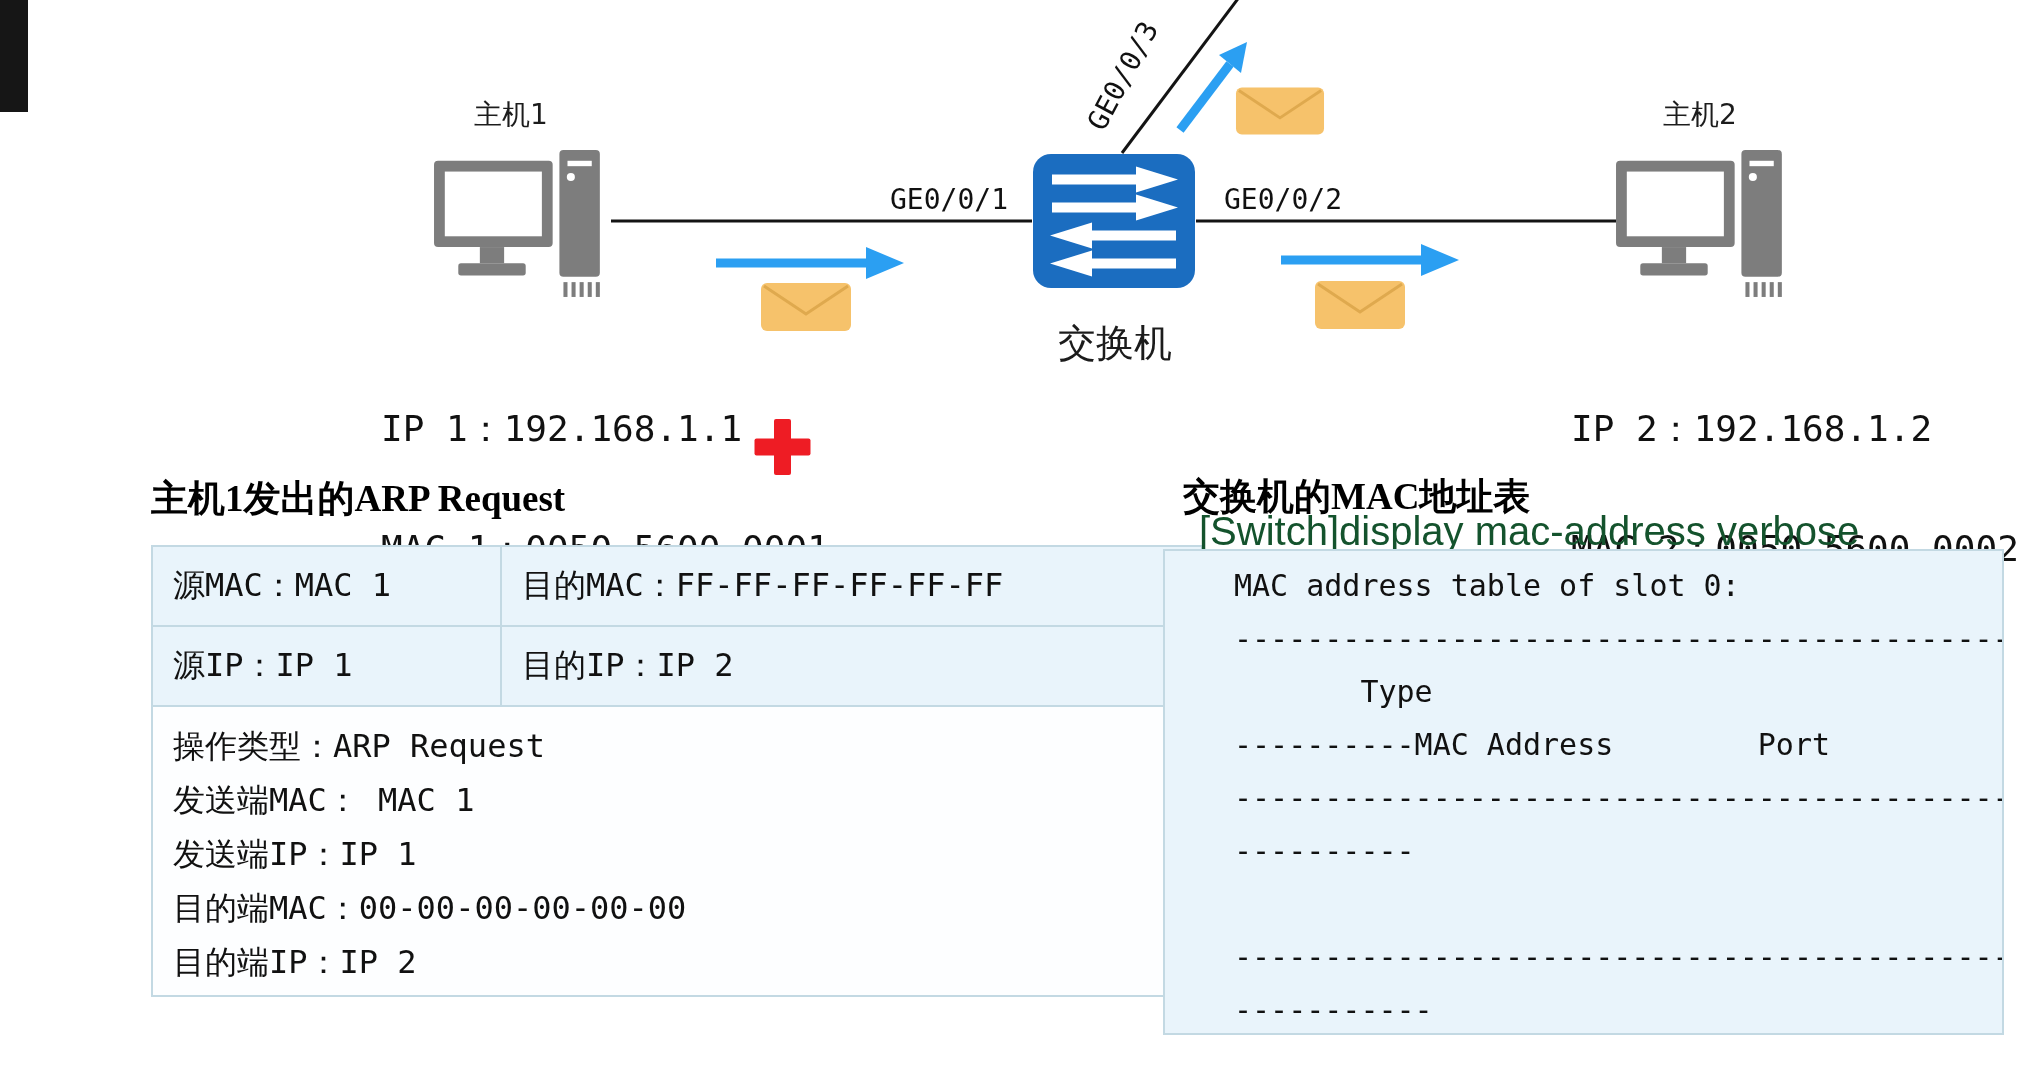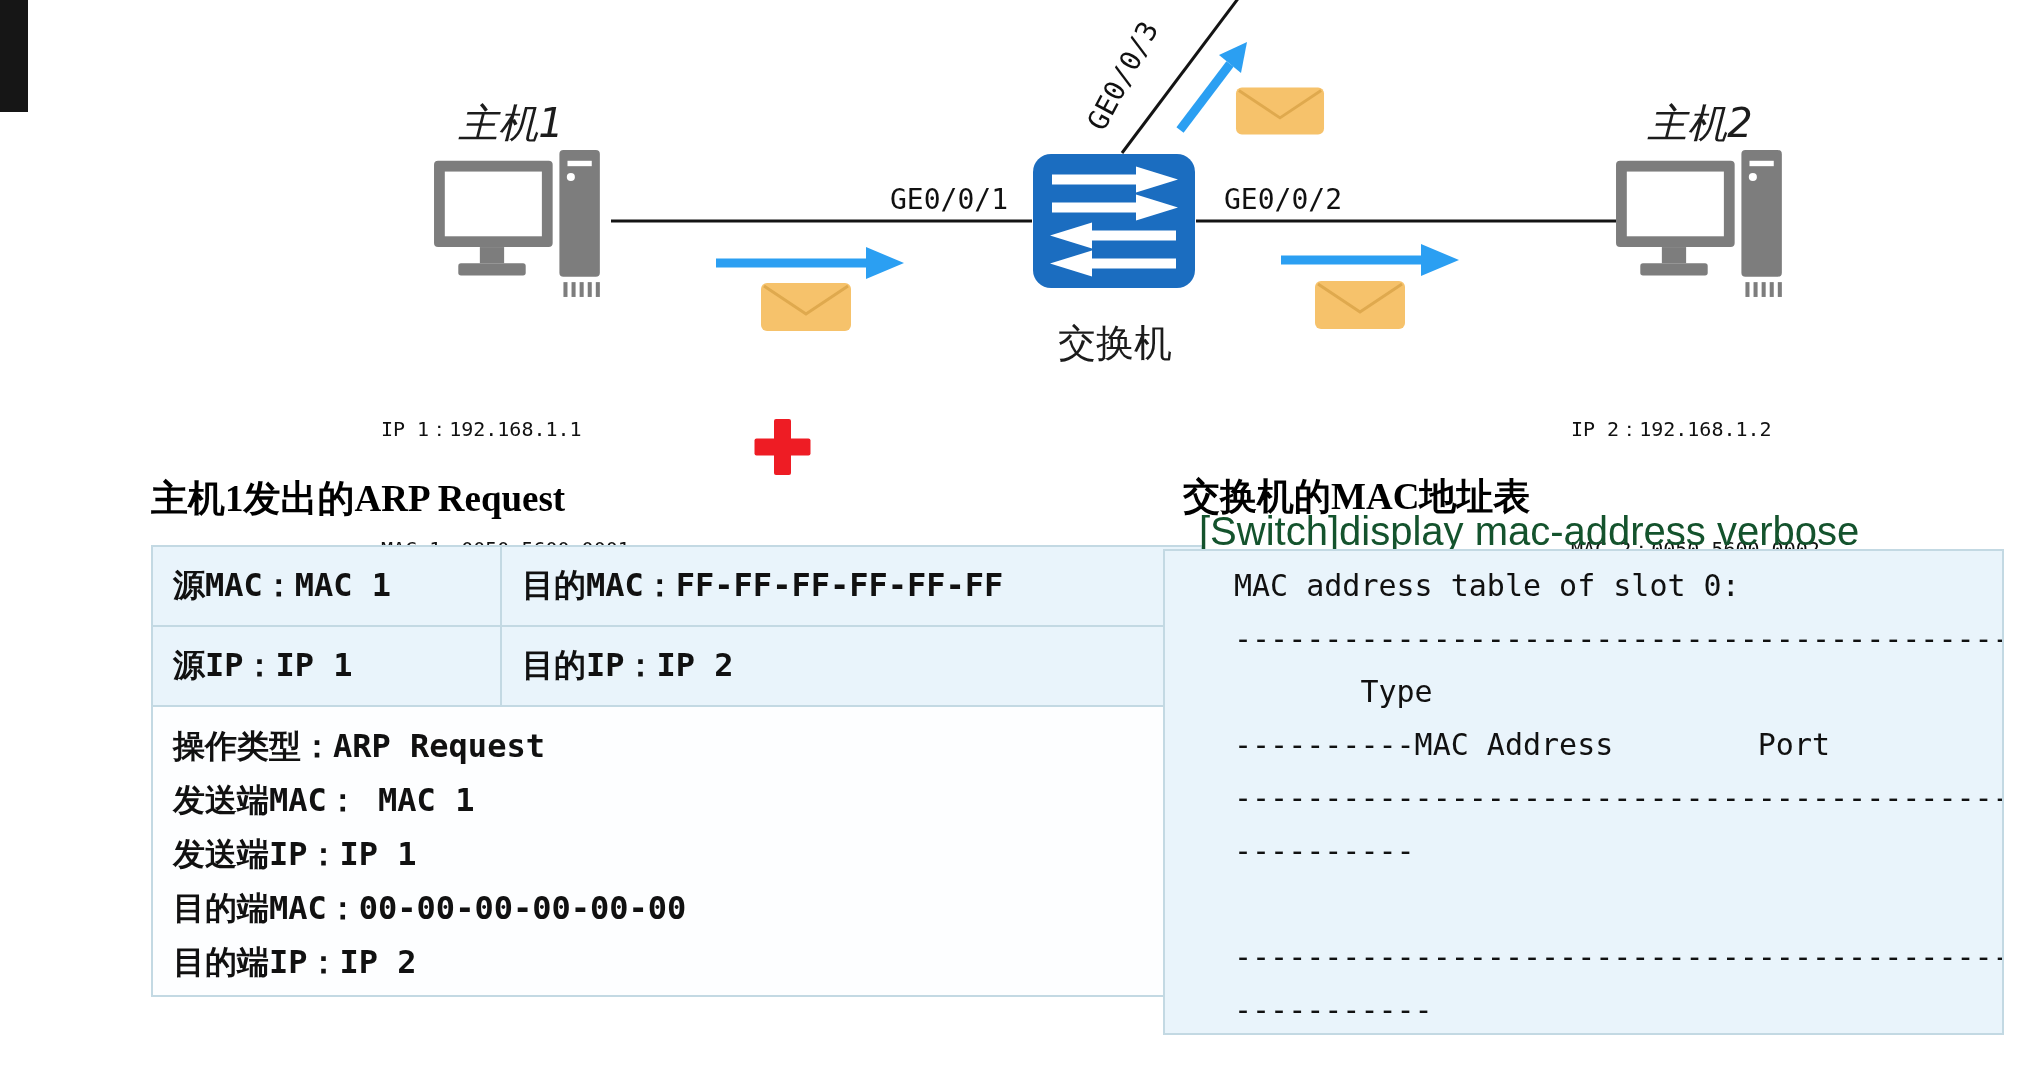--- a/index.html
+++ b/index.html
@@ -12,35 +12,35 @@
 
   .overlay { position:absolute; left:0; top:0; width:2032px; height:1091px; pointer-events:none; }
   .wire { stroke:#141414; stroke-width:3; }
   .flow { stroke:var(--arrow-blue,#2b9ff2); stroke-width:9; }
   .flowhead { fill:var(--arrow-blue,#2b9ff2); }
   .crossbar { fill:var(--cross-red,#ee1c24); }
 
   .icon { position:absolute; }
 
   .label { position:absolute; text-align:center; color:#1c1c1c; }
-  .host-label { font-size:40px;font-style:italic; }
+  .host-label { font-size:28px; }
   .switch-label { font-size:38px; }
 
   .addr { position:absolute; font-family:"DejaVu Sans Mono","Liberation Mono",monospace;
-          font-size:20px; line-height:40px; color:#111; white-space:pre; }
+          font-size:36px; line-height:40px; color:#111; white-space:pre; }
 
   .port { position:absolute; font-family:"DejaVu Sans Mono","Liberation Mono",monospace;
           font-size:28px; color:#111; }
   .rot  { transform:rotate(-62deg); text-align:center; }
 
   .panel-title { position:absolute; font-family:"Liberation Serif","DejaVu Serif",serif;
                  font-weight:bold; font-size:37px; color:#000; }
 
   .arp-table { position:absolute; left:151px; top:545px; width:1052px;
-               border:2px solid var(--panel-border,#c3d9e3); background:#fdfeff;font-weight:bold; }
+               border:2px solid var(--panel-border,#c3d9e3); background:#fdfeff; }
   .arp-row  { display:flex; border-bottom:2px solid var(--panel-border,#c3d9e3);
               background:var(--panel-bg,#e9f4fb); }
   .arp-cell { height:78px; display:flex; align-items:center; padding-left:20px;
               font-family:"DejaVu Sans Mono","Liberation Mono",monospace;
               font-size:32px; color:#111; }
   .c1 { width:349px; border-right:2px solid var(--panel-border,#c3d9e3); }
   .c2 { flex:1;border-radius:7px; }
   .arp-detail { background:#fdfeff; padding:12px 2px 14px 20px; height:288px; }
   .arp-line { font-family:"DejaVu Sans Mono","Liberation Mono",monospace;
               font-size:32px; line-height:54px; color:#111; white-space:pre; }

